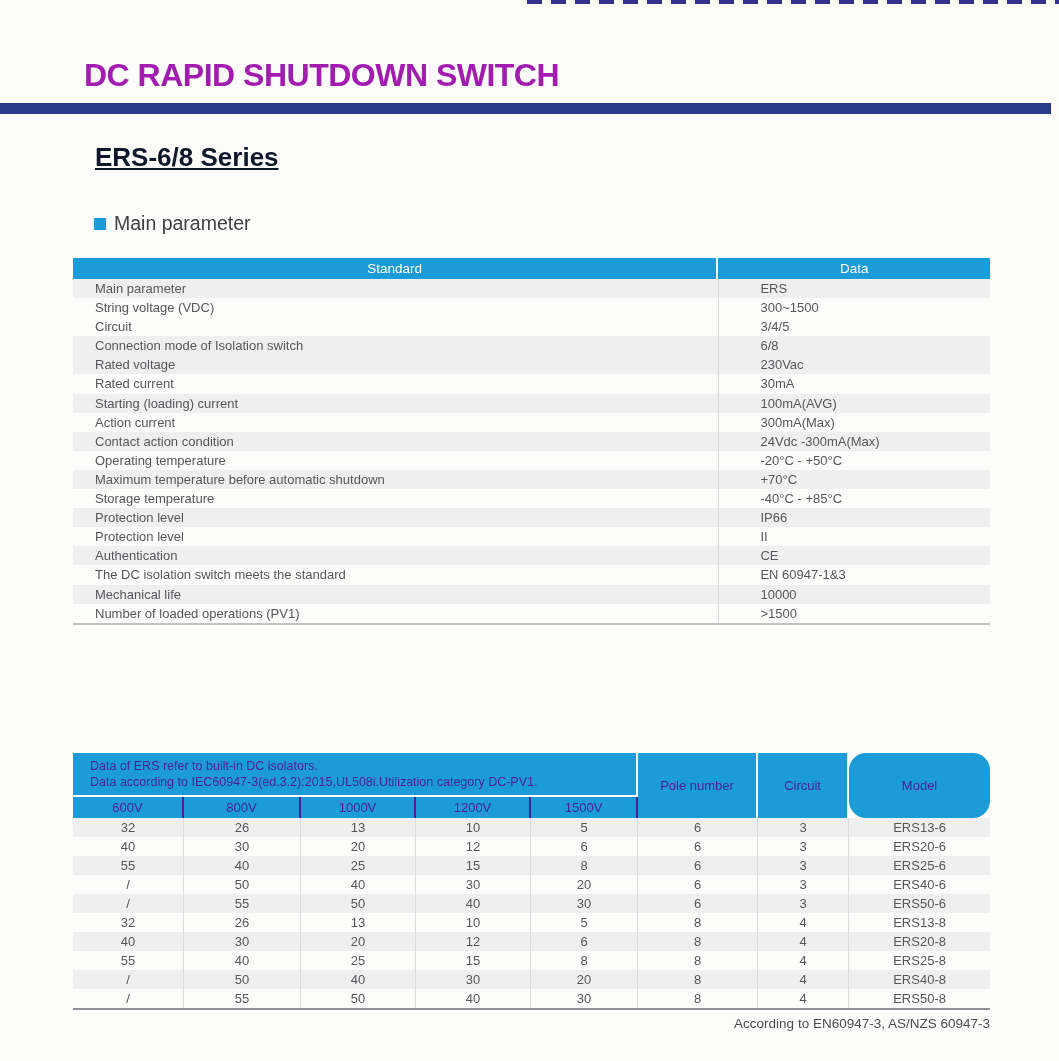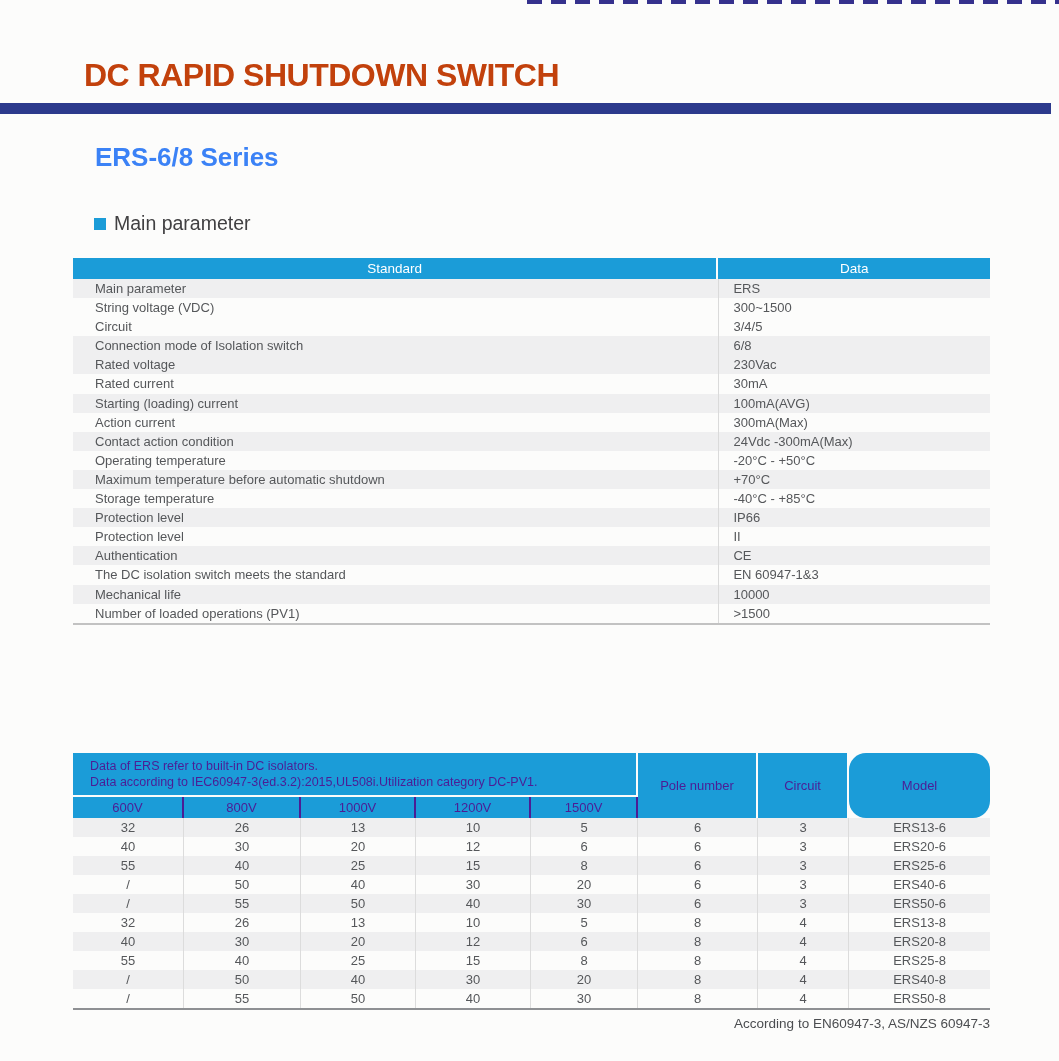--- a/index.html
+++ b/index.html
@@ -17,32 +17,32 @@
   }
 
   
   .dash-line {
     position: absolute; top: 0; left: 527px; right: 0; height: 4px;
     background: repeating-linear-gradient(90deg, var(--dash) 0 15px, transparent 15px 24px);
   }
 
   .page-title {
     position: absolute; left: 84px; top: 57px;
-    font-size: 32px; font-weight: bold; color: #c2410c;
+    font-size: 32px; font-weight: bold; color: #a21caf;
     letter-spacing: -0.5px; white-space: nowrap;
   }
 
   .navy-bar {
     position: absolute; top: 103px; left: 0; width: 1051px; height: 11px;
     background: var(--navy);
   }
 
   .series-title {
     position: absolute; left: 95px; top: 142px;
-    font-size: 26px; color: #3b82f6; white-space: nowrap;
+    font-size: 26px; color: #0f172a; white-space: nowrap; text-decoration: underline;
   }
 
   .section-head {
     position: absolute; left: 94px;
     display: flex; align-items: center; gap: 8px;
   }
   .section-head.main { top: 212px; }
   .section-head.tech { top: 727px; margin-top: 46px; }
   .bullet { width: 12px; height: 12px; background: var(--accent); flex: 0 0 auto; }
   .section-label { font-size: 19.5px; color: #414042; white-space: nowrap; }
@@ -58,21 +58,21 @@
     height: 21px; background: var(--accent); color: #fff;
     font-weight: normal; font-size: 13.5px; text-align: center; margin-left: 16px;
   }
   .main-table th.std-h { width: 599px; border-right: 2px solid #fcfcfb; }
   .main-table th.dat-h { width: 252px; }
   .main-table td {
     height: 19.1px; line-height: 19.1px; font-size: 13px; color: var(--celltext);
     white-space: nowrap; overflow: hidden;
   }
   .main-table td.std { padding-left: 22px; }
-  .main-table td.dat { padding-left: 14px; border-left: 1px solid #dadada; }
+  .main-table td.dat { padding-left: 41px; border-left: 1px solid #dadada; }
   .main-table tr.alt td { background: var(--rowgray); }
 
   
   .tech-table {
     position: absolute; left: 73px; top: 753px; width: 917px;
     border-bottom: 2px solid #8e9093;
   }
   .tech-table th {
     background: var(--accent); color: #4c1d95; font-weight: normal;
     font-size: 13px; text-align: center;

